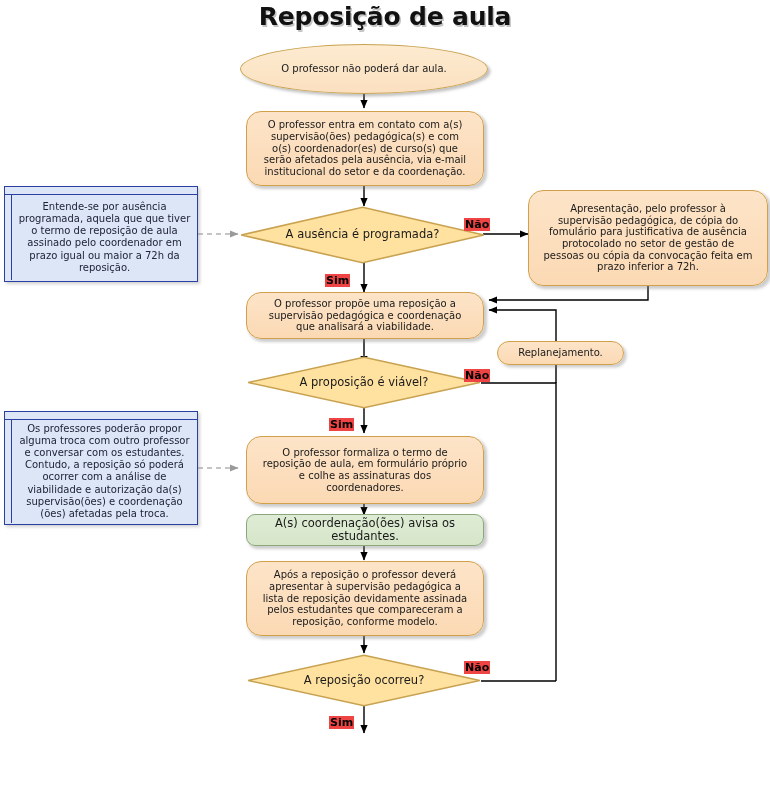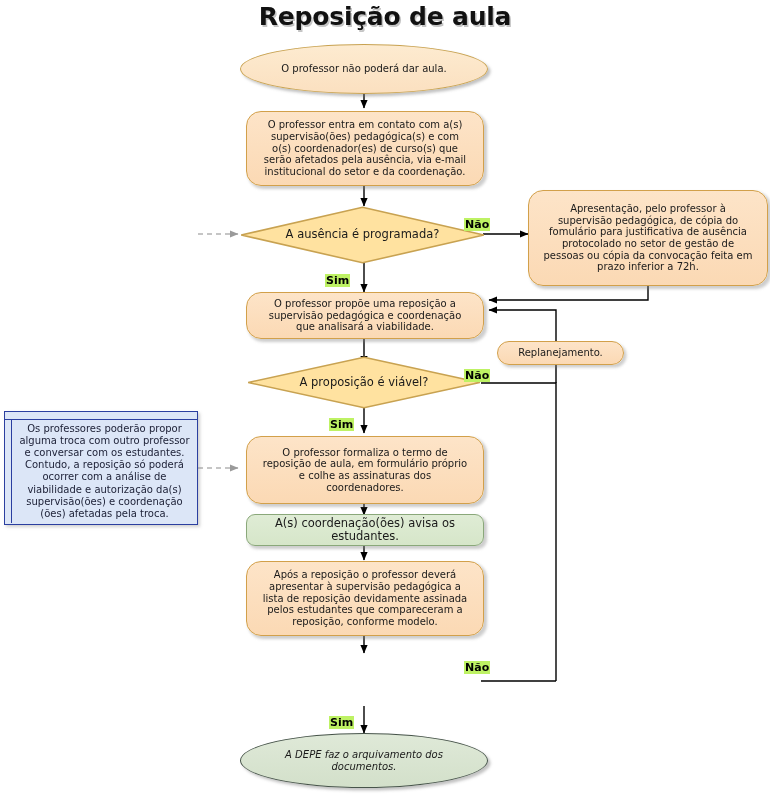--- a/index.html
+++ b/index.html
@@ -143,21 +143,21 @@
     padding: 2px 5px;
     white-space: pre-line;
   }
 
   
   .edge-label {
     position: absolute;
     font-size: 11px;
     font-weight: bold;
     color: #000;
-    background: #bef264;
+    background: #ef4444;
     padding: 0 1px;
     z-index: 4;
     white-space: nowrap;
   }
 </style>
 </head>
 <body>
 
 <div id="canvas">
 
@@ -270,26 +270,40 @@
   </div>
 
   <div class="node process" style="left:246px; top:561px; width:238px; height:75px;">
     <span class="txt">Após a reposição o professor deverá
 apresentar à supervisão pedagógica a
 lista de reposição devidamente assinada
 pelos estudantes que compareceram a
 reposição, conforme modelo.</span>
   </div>
 
-
-  <div class="node terminator term-end" style="left:240px; top:733px; width:248px; height:55px;">
-    <span class="txt">A DEPE faz o arquivamento dos
-documentos.</span>
-  </div>
-
+  <div class="node decision" style="left:247px; top:654px; width:234px; height:53px;">
+    <svg class="dia" viewBox="0 0 234 53" preserveAspectRatio="none">
+      <polygon points="117,1.2 232.8,26.5 117,51.8 1.2,26.5" fill="#ffe2a0" stroke="#c8a251" stroke-width="1.6"></polygon>
+    </svg>
+    <span class="txt">A reposição ocorreu?</span>
+  </div>
+
+
+  <div class="note" style="left:4px; top:186px; width:194px; height:96px;">
+    <div class="note-head"></div>
+    <div class="note-body">
+      <div class="note-gutter"></div>
+      <div class="note-text">Entende-se por ausência
+programada, aquela que que tiver
+o termo de reposição de aula
+assinado pelo coordenador em
+prazo igual ou maior a 72h da
+reposição.</div>
+    </div>
+  </div>
 
   <div class="note" style="left:4px; top:411px; width:194px; height:114px;">
     <div class="note-head"></div>
     <div class="note-body">
       <div class="note-gutter"></div>
       <div class="note-text">Os professores poderão propor
 alguma troca com outro professor
 e conversar com os estudantes.
 Contudo, a reposição só poderá
 ocorrer com a análise de

